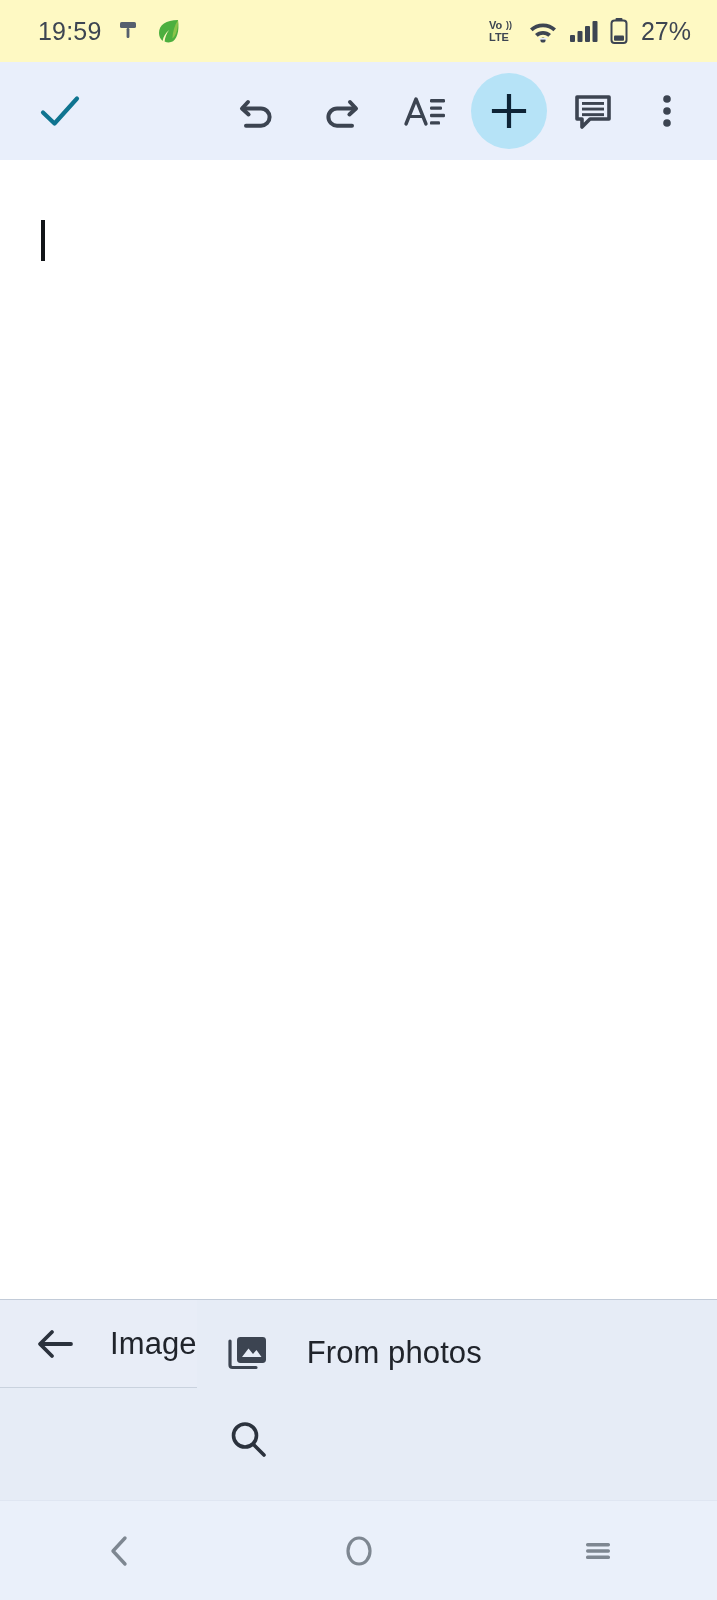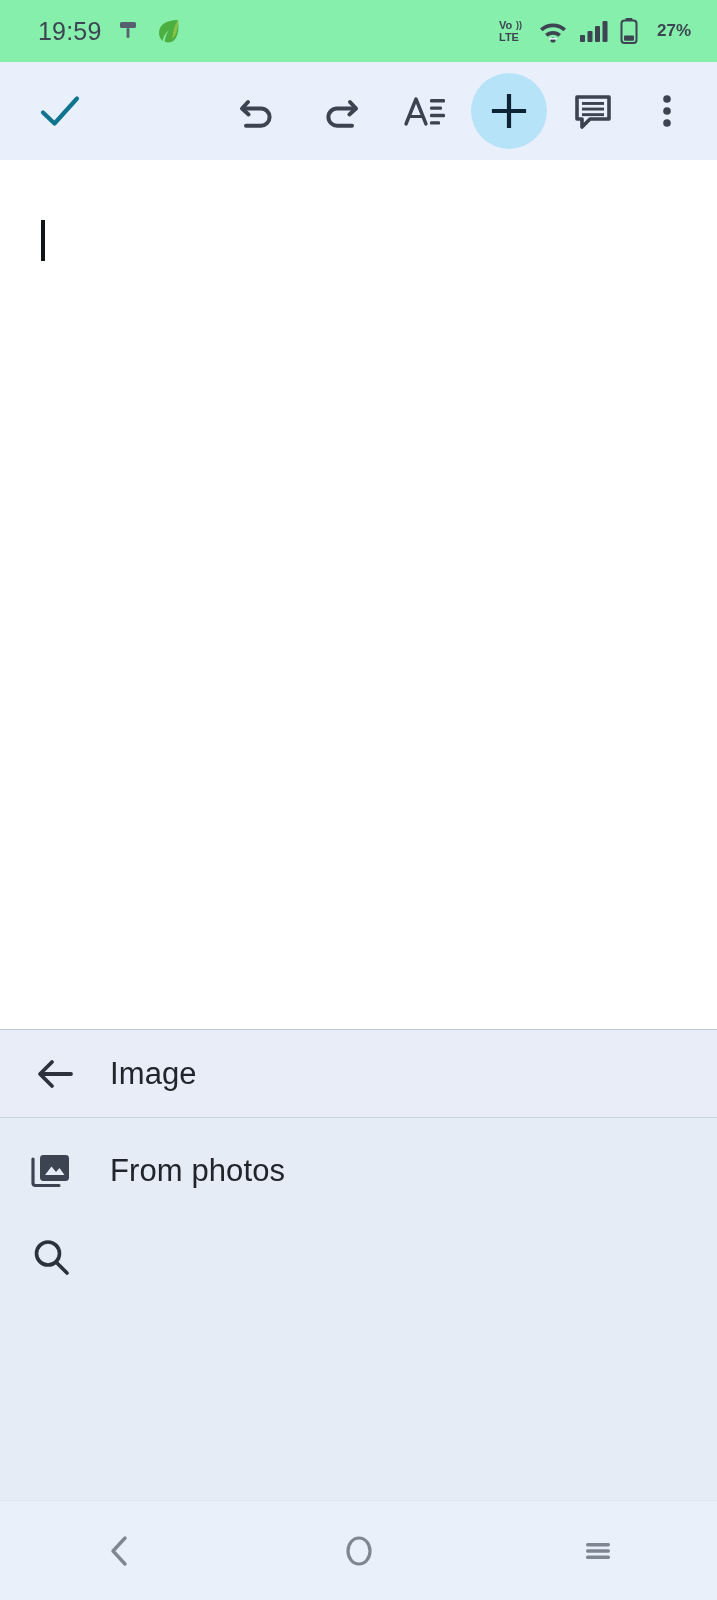--- a/index.html
+++ b/index.html
@@ -15,39 +15,38 @@
     width: 717px;
     height: 1600px;
     display: flex;
     flex-direction: column;
     background: #ffffff;
   }
 
   
   .status-bar {
     height: 62px;
-    background: #86efac;
+    background: #fef9c3;
     display: flex;
     align-items: center;
     justify-content: space-between;
     padding: 0 26px 0 38px;
     flex: 0 0 auto;
   }
   .status-left { display: flex; align-items: center; gap: 16px; }
   .status-time {
     font-size: 25px;
     color: #3d4552;
     letter-spacing: 0.2px;
   }
   .status-right { display: flex; align-items: center; gap: 11px; }
   .battery-pct {
-    font-size: 17px;
+    font-size: 25px;
     color: #3d4552;
-    margin-left: 8px;
-    font-weight: bold;
+    margin-left: 2px;
   }
   .ic { display: block; }
 
   
   .toolbar {
     height: 98px;
     background: #e9effb;
     display: flex;
     align-items: center;
     flex: 0 0 auto;
@@ -83,21 +82,20 @@
     height: 41px;
     background: #111418;
   }
 
   
   .sheet {
     background: #e6ecf6;
     flex: 0 0 auto;
     border-top: 1px solid #c2cbd8;
     display: flex;
-    flex-direction: column;
   }
   .sheet-header {
     height: 88px;
     display: flex;
     align-items: center;
     padding-left: 30px;
     border-bottom: 1px solid #c9d2de;
     background: #e8edf7;
   }
   .sheet-header-icon {

